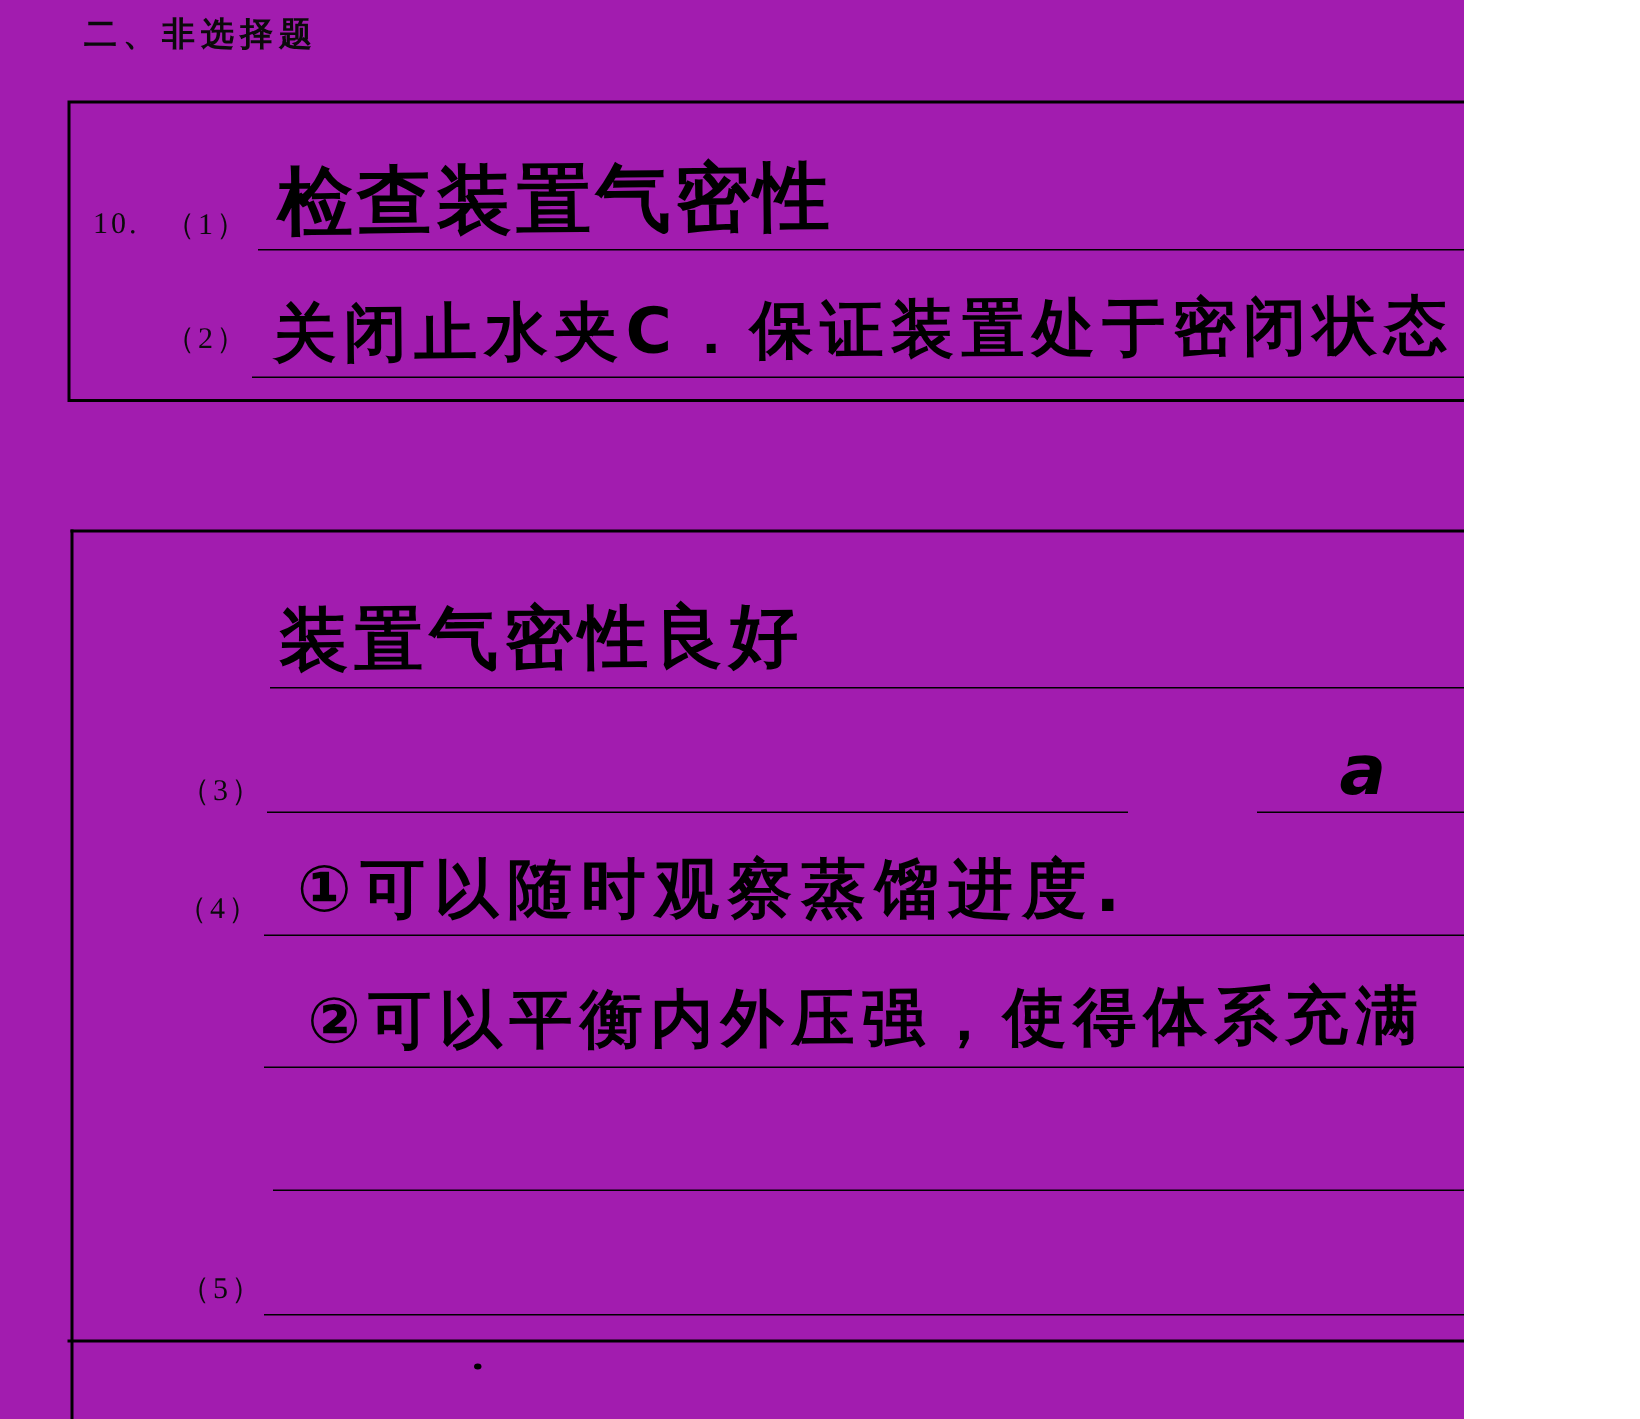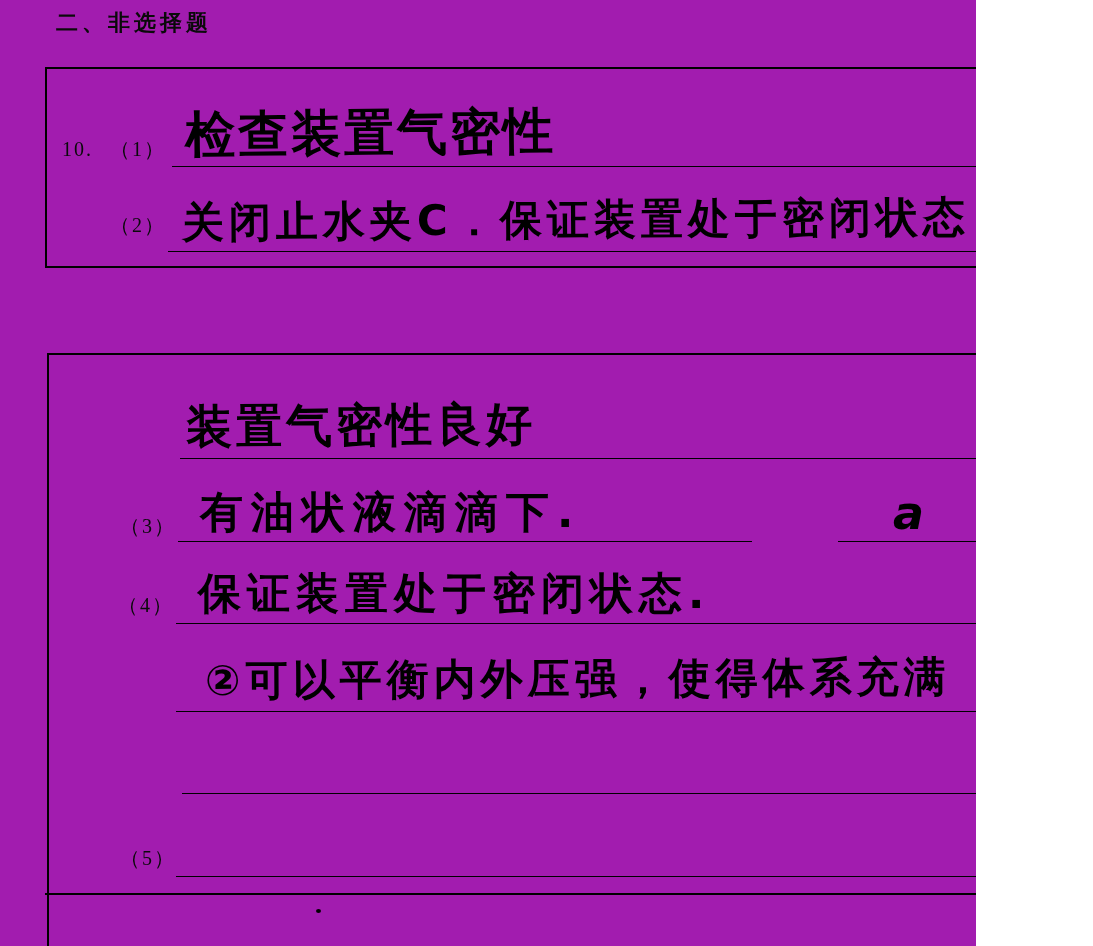--- a/index.html
+++ b/index.html
@@ -57,27 +57,26 @@
   <div class="rule" style="left:168px;top:251px;width:842px;"></div>
   <div class="hw hw2">关闭止水夹C．保证装置处于密闭状态</div>
 
   <div class="box open-bottom" style="left:47px;top:353px;width:986px;height:593px;"></div>
 
   <div class="rule" style="left:180px;top:458px;width:840px;"></div>
   <div class="hw hwA">装置气密性良好</div>
 
   <div class="plabel" style="left:120px;top:513px;">（3）</div>
   <div class="rule" style="left:178px;top:541px;width:574px;"></div>
-  <div class="hw hw3">有油状液滴滴下.</div>
   <div class="rule" style="left:838px;top:541px;width:182px;"></div>
   <div class="hw hwa">a</div>
 
   <div class="plabel" style="left:118px;top:592px;">（4）</div>
   <div class="rule" style="left:176px;top:623px;width:842px;"></div>
-  <div class="hw hw4">保证装置处于密闭状态.</div>
+  <div class="hw hw4">①可以随时观察蒸馏进度.</div>
   <div class="rule" style="left:176px;top:711px;width:857px;"></div>
   <div class="hw hw5">②可以平衡内外压强，使得体系充满</div>
 
   <div class="rule" style="left:182px;top:793px;width:836px;"></div>
 
   <div class="plabel" style="left:120px;top:845px;">（5）</div>
   <div class="rule" style="left:176px;top:876px;width:857px;"></div>
 
   <div class="rule thick" style="left:45px;top:893px;width:988px;"></div>
 

